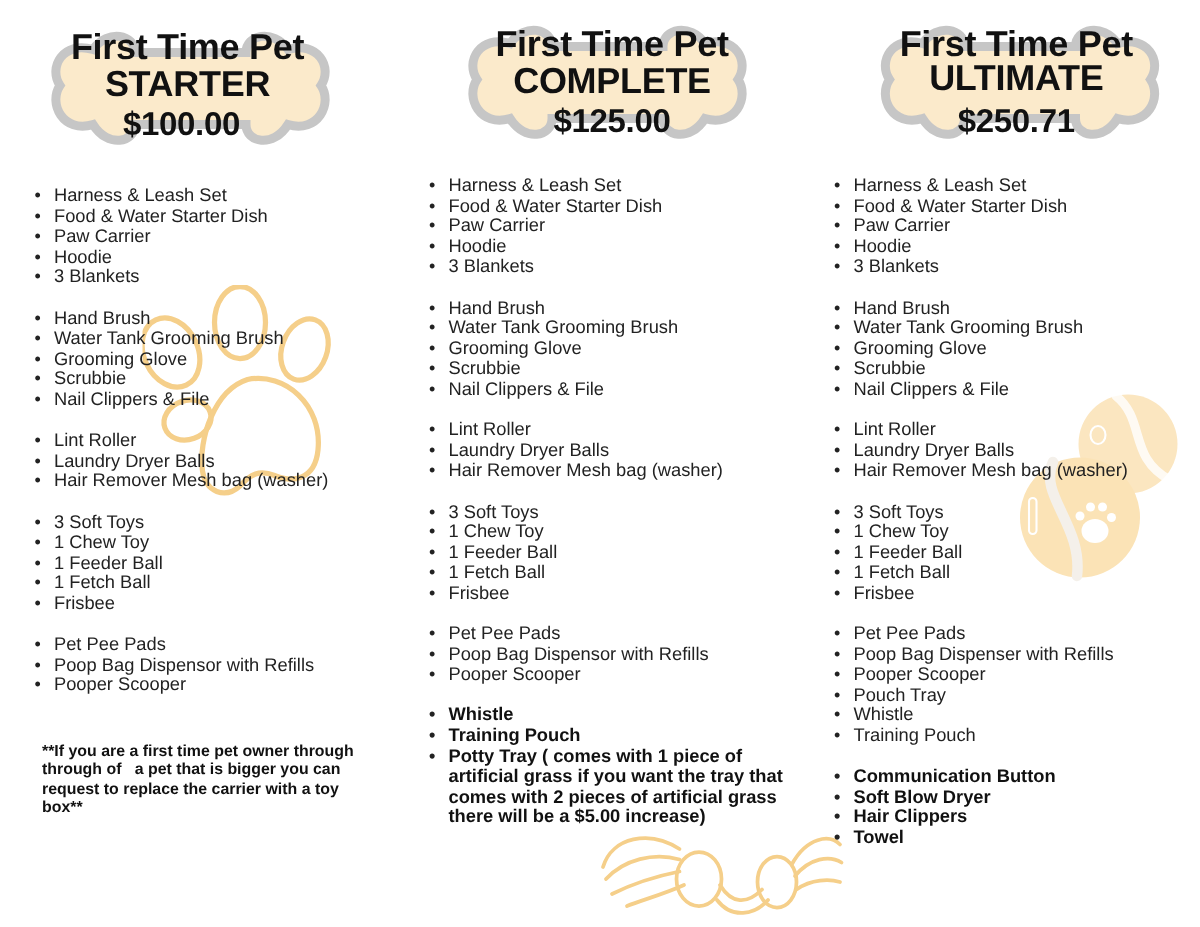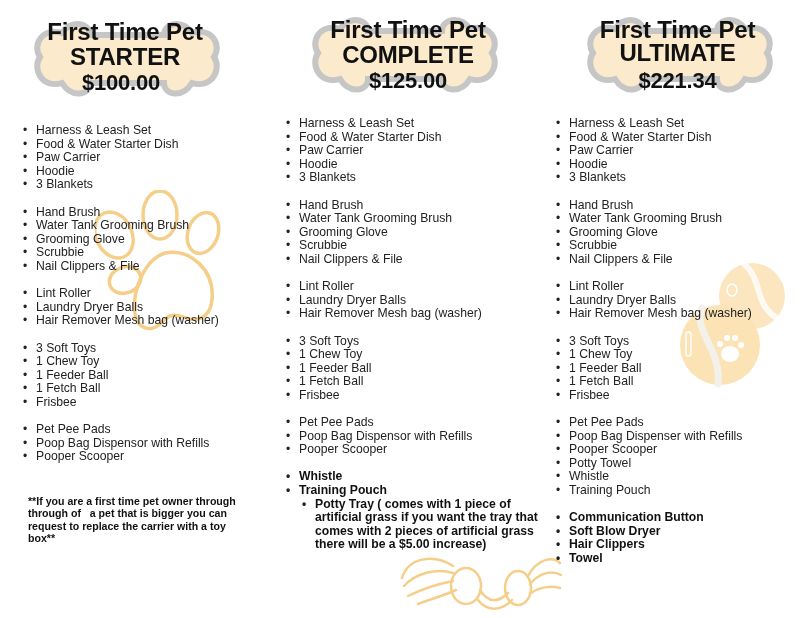--- a/index.html
+++ b/index.html
@@ -12,21 +12,21 @@
   .title-line { position:absolute; left:0; right:0; text-align:center; font-weight:bold; color:#111; white-space:nowrap; letter-spacing:-0.2px; }
   .t1 { font-size:24px; }
   .t2 { font-size:24px; }
   .t3 { font-size:22px; }
   ul.items { position:absolute; margin:0; padding:0 0 0 14px; list-style:none; font-size:12.2px; line-height:13.6px; }
   ul.items li { position:relative; padding-left:0; white-space:nowrap; color:#222; }
   ul.items li::before { content:"•"; position:absolute; left:-13px; font-size:12px; color:#222; }
   ul.items li.gap { height:13.6px; }
   ul.items li.gap::before { content:""; }
   ul.items li.b { font-weight:bold; color:#111; }
-  ul.items li.wrap { white-space:normal;margin-left:16px; }
+  ul.items li.wrap { white-space:normal; }
   .note { position:absolute; font-weight:bold; font-size:10.6px; line-height:12.3px; color:#111; }
 </style>
 </head>
 <body>
 
 <svg class="deco" style="left:95px;top:190px" width="150" height="150" viewBox="0 0 150 150">
   <g fill="none" stroke="#f5cf8a" stroke-width="3.5">
     <ellipse cx="19" cy="45" rx="18" ry="24" transform="rotate(-25 19 45)"></ellipse>
     <ellipse cx="65" cy="25" rx="17" ry="24"></ellipse>
     <ellipse cx="108" cy="43" rx="15" ry="21" transform="rotate(20 108 43)"></ellipse>
@@ -152,21 +152,21 @@
   </ul>
 </div>
 
 <div class="column" style="left:545px;width:255px;">
   <div class="header" style="left:20px;top:10px;width:225px;height:95px;">
     <svg class="bone" style="left:20px;top:3px" width="190" height="82" viewBox="0 0 190 82">
       <path d="M30 8 C10 2 0 20 8 32 C0 44 10 64 30 58 C40 74 58 70 58 58 L132 58 C132 70 150 74 160 58 C180 64 190 44 182 32 C190 20 180 2 160 8 C150 -6 132 -2 132 10 L58 10 C58 -2 40 -6 30 8 Z" fill="#fbeacb" stroke="#c6c6c6" stroke-width="6" transform="translate(0,8)"></path>
     </svg>
     <div class="title-line t1" style="top:6px;">First Time Pet</div>
     <div class="title-line t2" style="top:29px;">ULTIMATE</div>
-    <div class="title-line t3" style="top:58px;">$221.34</div>
+    <div class="title-line t3" style="top:58px;">$250.71</div>
   </div>
   <ul class="items" style="left:10px;top:117px;">
     <li>Harness &amp; Leash Set</li>
     <li>Food &amp; Water Starter Dish</li>
     <li>Paw Carrier</li>
     <li>Hoodie</li>
     <li>3 Blankets</li>
     <li class="gap"></li>
     <li>Hand Brush</li>
     <li>Water Tank Grooming Brush</li>
@@ -180,21 +180,21 @@
     <li class="gap"></li>
     <li>3 Soft Toys</li>
     <li>1 Chew Toy</li>
     <li>1 Feeder Ball</li>
     <li>1 Fetch Ball</li>
     <li>Frisbee</li>
     <li class="gap"></li>
     <li>Pet Pee Pads</li>
     <li>Poop Bag Dispenser with Refills</li>
     <li>Pooper Scooper</li>
-    <li>Potty Towel</li>
+    <li>Pouch Tray</li>
     <li>Whistle</li>
     <li>Training Pouch</li>
     <li class="gap"></li>
     <li class="b">Communication Button</li>
     <li class="b">Soft Blow Dryer</li>
     <li class="b">Hair Clippers</li>
     <li class="b">Towel</li>
   </ul>
 </div>
 

